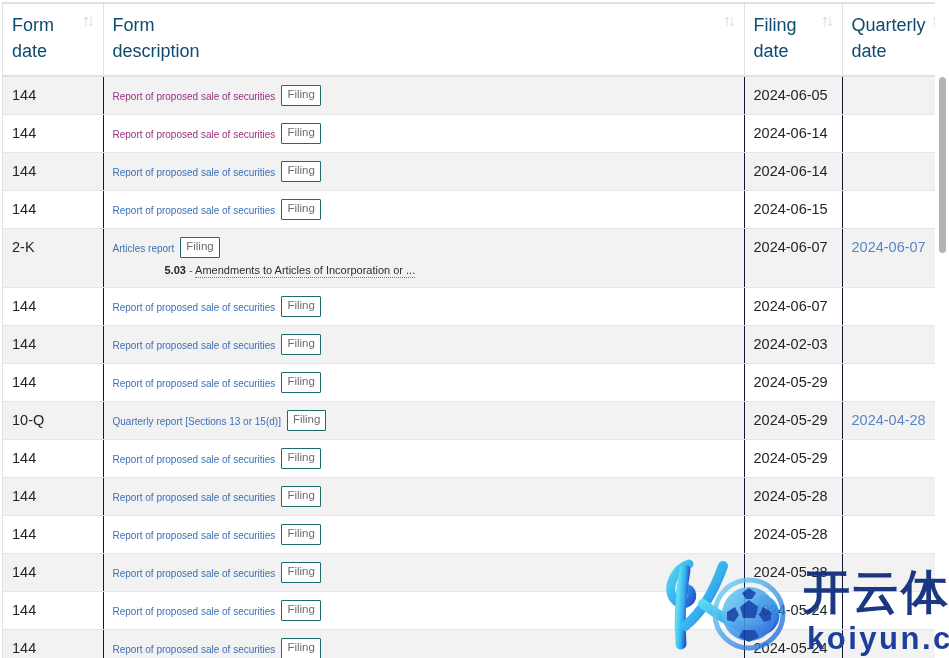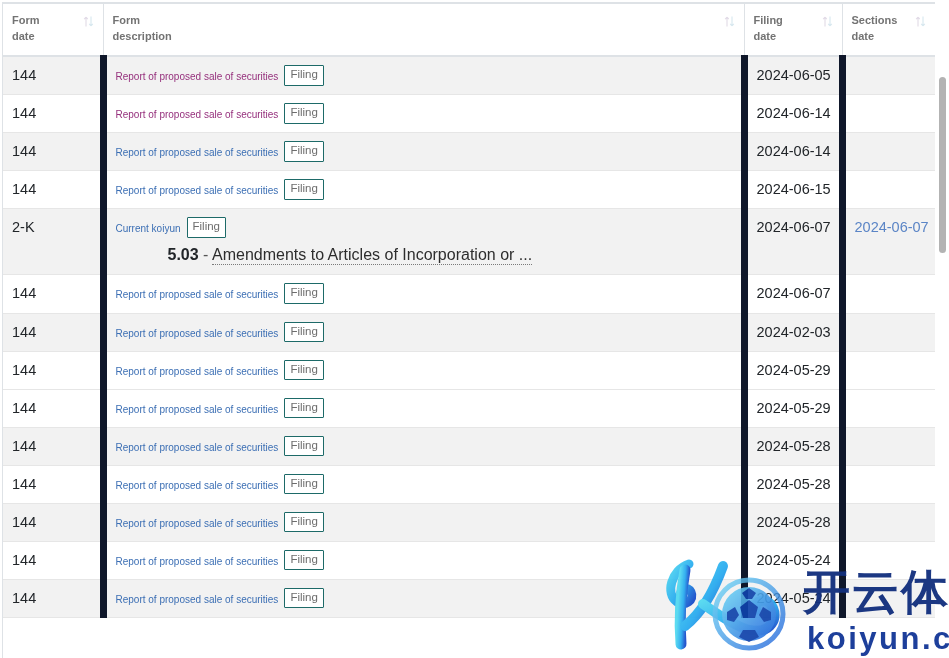--- a/index.html
+++ b/index.html
@@ -34,23 +34,23 @@
     color: #212529;
   }
 
   
   thead tr {
     background: #ffffff;
   }
   thead th {
     vertical-align: top;
     text-align: left;
-    font-weight: bold;
-    font-size: 11px;
-    color: #737373;
+    font-weight: normal;
+    font-size: 18px;
+    color: #0c4a6e;
     padding: 9px 9px 11px 9px;
     border-top: 2px solid #dee2e6;
     border-bottom: 2px solid #dee2e6;
     border-right: 1px solid #dee2e6;
     line-height: 1.42;
     position: relative;
     white-space: normal;
     background: #ffffff;
   }
   thead th .th-inner {
@@ -76,21 +76,21 @@
   
   col.c-type  { width: 100px; }
   col.c-desc  { width: 641px; }
   col.c-filed { width: 98px; }
   col.c-rep   { width: 93px; }
 
   
   tbody td {
     padding: 8px 9px;
     border-bottom: 1px solid #e6e6e6;
-    border-right: 7px solid #0f172a;
+    border-right: 1px solid #0f172a;
     vertical-align: top;
     line-height: 1.45;
     font-size: 14.5px;
     color: #212529;
     white-space: nowrap;
     overflow: hidden;
   }
   tbody tr.odd  td { background: #f2f2f2; }
   tbody tr.even td { background: #ffffff; }
 
@@ -123,21 +123,21 @@
     margin-left: 6px;
     vertical-align: 2px;
     border-radius: 1px;
     white-space: nowrap;
   }
 
   
   .sub-item {
     margin-top: 5px;
     margin-left: 52px;
-    font-size: 16px;
+    font-size: 11px;
     color: #212529;
     white-space: nowrap;
   }
   .sub-item .sub-code {
     font-weight: bold;
     color: #212529;
   }
   .sub-item .sub-dash { color: #555; }
   .sub-item .sub-text {
     color: #2d2d2d;
@@ -223,21 +223,21 @@
                 <svg width="11" height="13" viewBox="0 0 11 13" aria-hidden="true">
                   <path d="M3 11.5 V2.2 M3 2.2 L1.2 4.2 M3 2.2 L4.8 4.2" fill="none" stroke="#b9a8c4" stroke-width="1.1"></path>
                   <path d="M8 1.5 V10.8 M8 10.8 L6.2 8.8 M8 10.8 L9.8 8.8" fill="none" stroke="#9fc6d8" stroke-width="1.1"></path>
                 </svg>
               </span>
             </div>
           </th>
 
           <th>
             <div class="th-inner">
-              <span class="th-label"><span>Sections</span><br><span>date</span></span>
+              <span class="th-label"><span>Quarterly</span><br><span>date</span></span>
               <span class="sort-icon">
                 <svg width="11" height="13" viewBox="0 0 11 13" aria-hidden="true">
                   <path d="M3 11.5 V2.2 M3 2.2 L1.2 4.2 M3 2.2 L4.8 4.2" fill="none" stroke="#b9a8c4" stroke-width="1.1"></path>
                   <path d="M8 1.5 V10.8 M8 10.8 L6.2 8.8 M8 10.8 L9.8 8.8" fill="none" stroke="#9fc6d8" stroke-width="1.1"></path>
                 </svg>
               </span>
             </div>
           </th>
 
         </tr>
@@ -262,41 +262,47 @@
             <td class="col-rep"></td>
           </tr>
           <tr class="even">
             <td class="col-type">144</td>
             <td class="col-desc"><a class="form-link" href="#">Report of proposed sale of securities</a><span class="filing-badge">Filing</span></td>
             <td class="col-filed">2024-06-15</td>
             <td class="col-rep"></td>
           </tr>
           <tr class="odd">
             <td class="col-type">2-K</td>
-            <td class="col-desc"><a class="form-link" href="#">Current koiyun</a><span class="filing-badge">Filing</span><div class="sub-item"><span class="sub-code">5.03</span> <span class="sub-dash">-</span> <span class="sub-text">Amendments to Articles of Incorporation or ...</span></div></td>
+            <td class="col-desc"><a class="form-link" href="#">Articles report</a><span class="filing-badge">Filing</span><div class="sub-item"><span class="sub-code">5.03</span> <span class="sub-dash">-</span> <span class="sub-text">Amendments to Articles of Incorporation or ...</span></div></td>
             <td class="col-filed">2024-06-07</td>
             <td class="col-rep"><a class="date-link" href="#">2024-06-07</a></td>
           </tr>
           <tr class="even">
             <td class="col-type">144</td>
             <td class="col-desc"><a class="form-link" href="#">Report of proposed sale of securities</a><span class="filing-badge">Filing</span></td>
             <td class="col-filed">2024-06-07</td>
             <td class="col-rep"></td>
           </tr>
           <tr class="odd">
             <td class="col-type">144</td>
             <td class="col-desc"><a class="form-link" href="#">Report of proposed sale of securities</a><span class="filing-badge">Filing</span></td>
             <td class="col-filed">2024-02-03</td>
             <td class="col-rep"></td>
           </tr>
           <tr class="even">
             <td class="col-type">144</td>
             <td class="col-desc"><a class="form-link" href="#">Report of proposed sale of securities</a><span class="filing-badge">Filing</span></td>
             <td class="col-filed">2024-05-29</td>
             <td class="col-rep"></td>
+          </tr>
+          <tr class="odd">
+            <td class="col-type">10-Q</td>
+            <td class="col-desc"><a class="form-link" href="#">Quarterly report [Sections 13 or 15(d)]</a><span class="filing-badge">Filing</span></td>
+            <td class="col-filed">2024-05-29</td>
+            <td class="col-rep"><a class="date-link" href="#">2024-04-28</a></td>
           </tr>
           <tr class="even">
             <td class="col-type">144</td>
             <td class="col-desc"><a class="form-link" href="#">Report of proposed sale of securities</a><span class="filing-badge">Filing</span></td>
             <td class="col-filed">2024-05-29</td>
             <td class="col-rep"></td>
           </tr>
           <tr class="odd">
             <td class="col-type">144</td>
             <td class="col-desc"><a class="form-link" href="#">Report of proposed sale of securities</a><span class="filing-badge">Filing</span></td>

